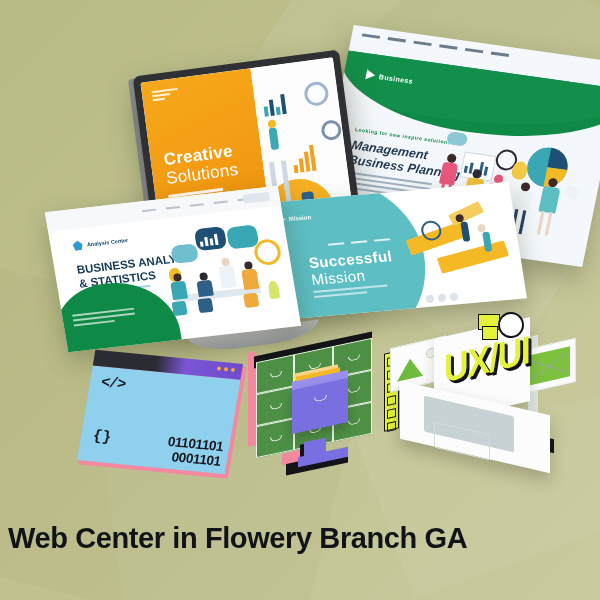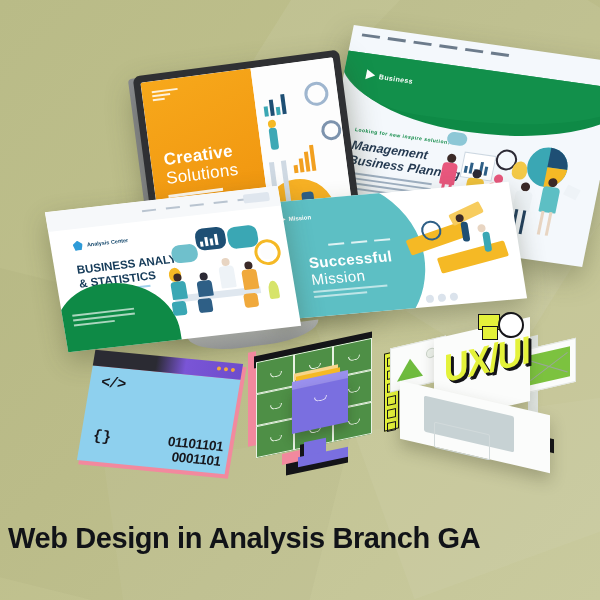--- a/index.html
+++ b/index.html
@@ -548,15 +548,15 @@
     <div class="gear-y" style="left:92px;top:-4px;width:20px;height:14px;"></div>
     <div class="gear-ic" style="left:112px;top:-6px;width:22px;height:22px;border-color:#141418;background:#fff"></div>
     <div class="gear-y" style="left:96px;top:8px;width:14px;height:12px;"></div>
     <div class="uxui">UX/UI</div>
     <div class="lap-base-dark"></div>
     <div class="lap-base"></div>
     <div class="lap-kb"></div>
     <div class="lap-pad"></div>
   </div>
 
-  <div class="title">Web Design in Analysis Branch GA</div>
+  <div class="title">Web Center in Flowery Branch GA</div>
 
 </div>
 
 </body></html>

